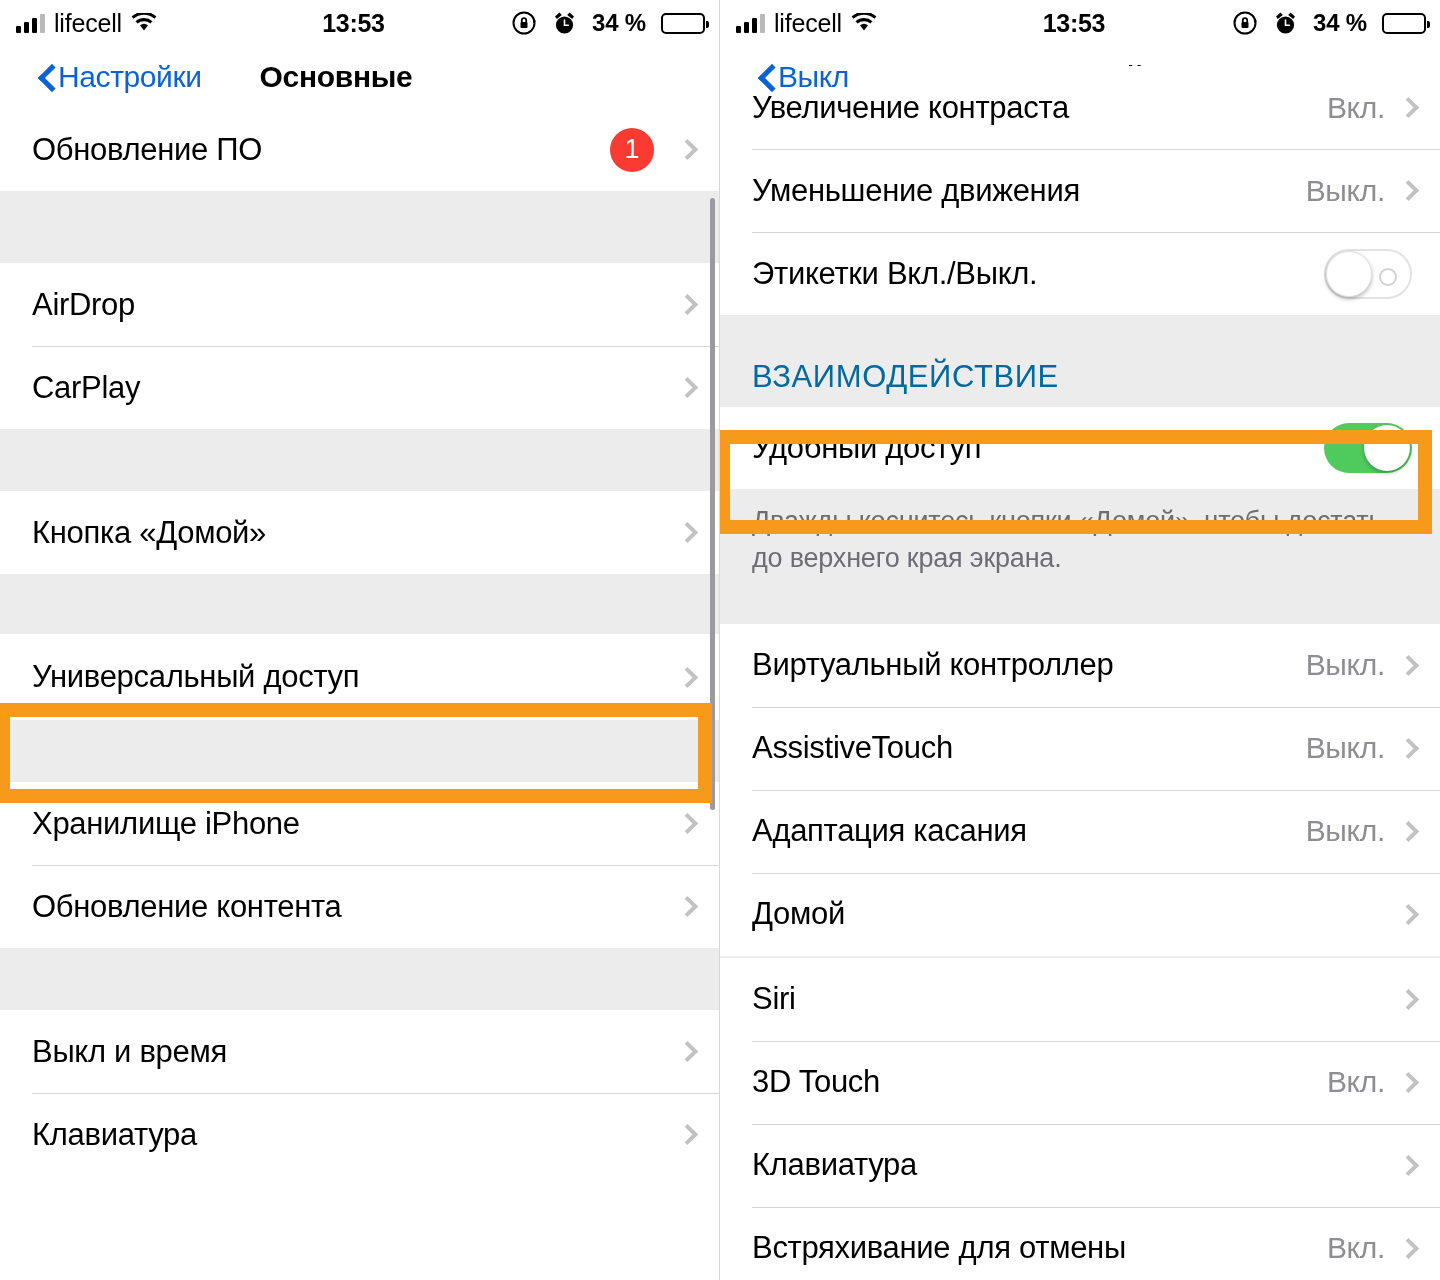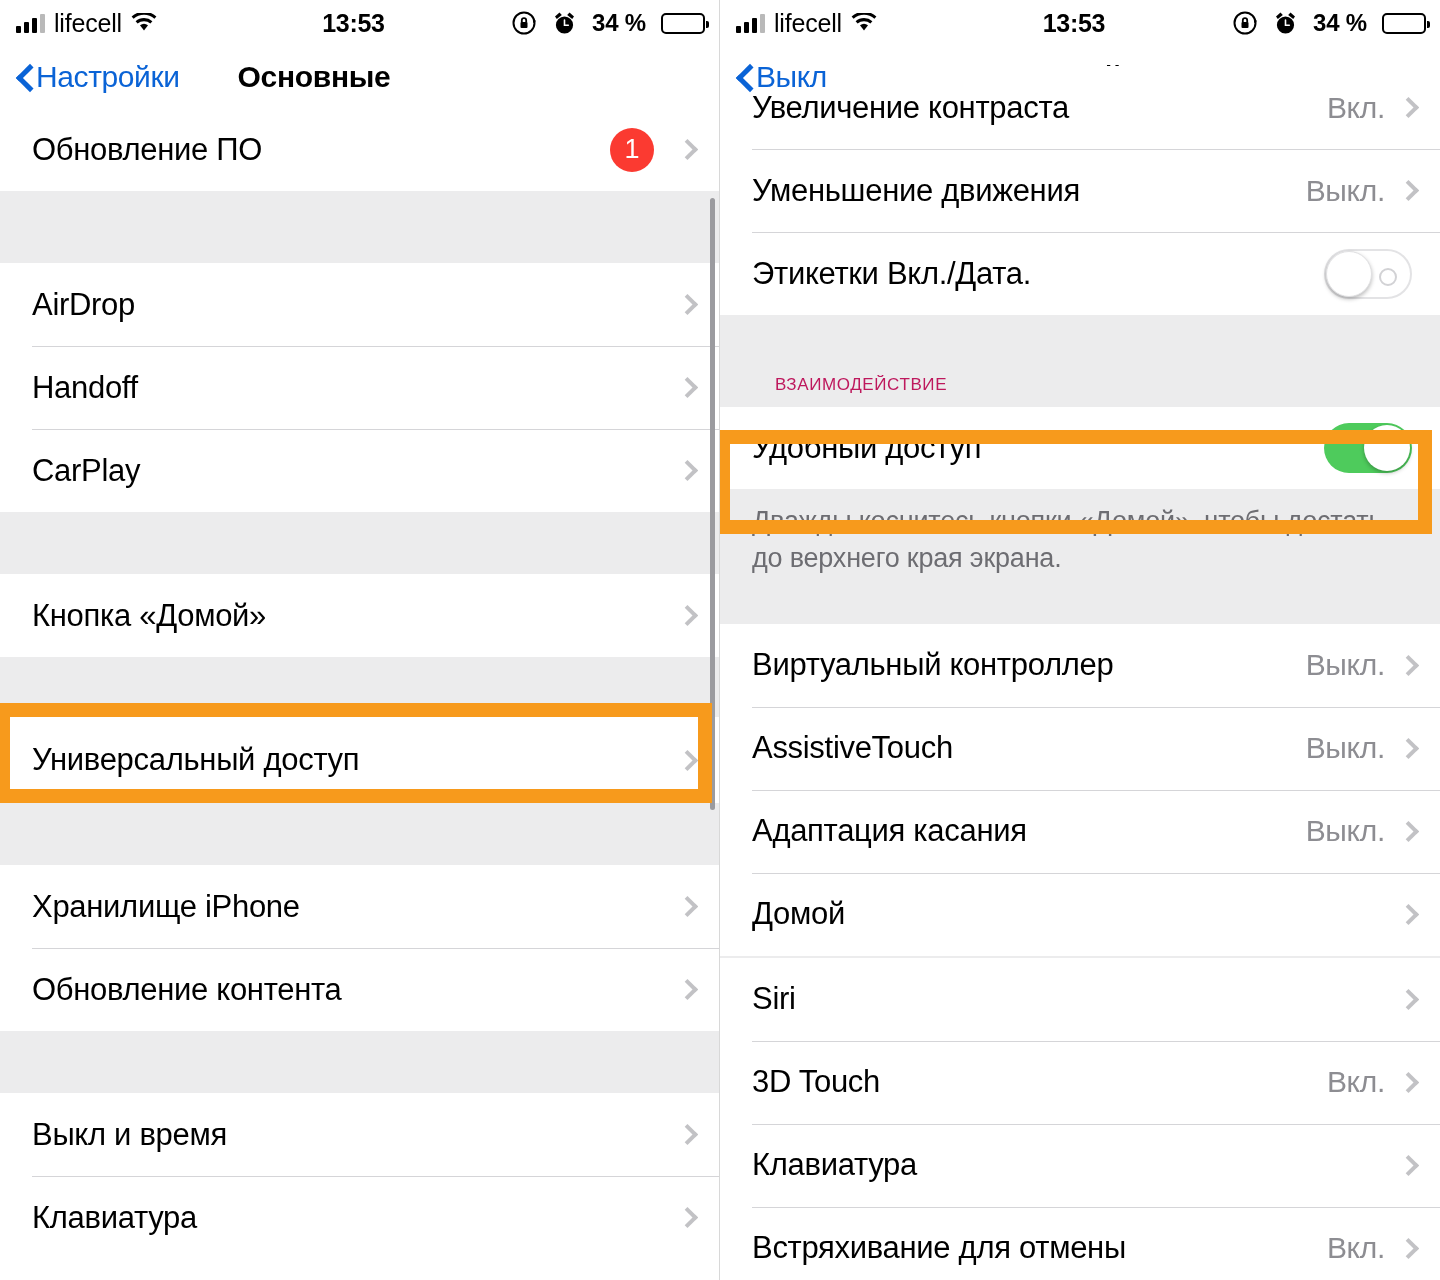--- a/index.html
+++ b/index.html
@@ -87,20 +87,21 @@
   .battery .fill { height: 100%; background: #000; border-radius: 2px; }
 
   
   .navbar {
     height: 62px;
     display: flex;
     align-items: center;
     background: #ffffff;
     position: relative;
     padding: 0 16px;
+    margin-left: 22px;
   }
   .back {
     display: flex;
     align-items: center;
     gap: 4px;
     color: #0a63d6;
     font-size: 30px;
     letter-spacing: -0.4px;
     cursor: pointer;
     z-index: 2;
@@ -213,24 +214,23 @@
   .toggle.on .knob { right: 2px; }
 
   
   .sect-head {
     background: #ececed;
     padding: 0 0 12px 32px;
     display: flex;
     align-items: flex-end;
   }
   .sect-head span {
-    font-size: 17px;
-    color: #be185d;
+    font-size: 31px;
+    color: #0369a1;
     letter-spacing: 0.6px;
-    margin-left: 23px;
   }
   .footnote {
     background: #ececed;
     padding: 14px 40px 22px 32px;
     font-size: 27px;
     line-height: 1.38;
     color: #6d6d72;
     letter-spacing: -0.2px;
   }
 
@@ -312,24 +312,20 @@
       </div>
 
       <div class="gap" style="height:72px"></div>
 
       <div class="group">
         <div class="row">
           <span class="row-label">AirDrop</span>
           <span class="chev"></span>
         </div>
         <div class="row">
-          <span class="row-label">Handoff</span>
-          <span class="chev"></span>
-        </div>
-        <div class="row">
           <span class="row-label">CarPlay</span>
           <span class="chev"></span>
         </div>
       </div>
 
       <div class="gap" style="height:62px"></div>
 
       <div class="group">
         <div class="row">
           <span class="row-label">Кнопка «Домой»</span>
@@ -430,21 +426,21 @@
           <span class="row-label">Увеличение контраста</span>
           <span class="row-value">Вкл.</span>
           <span class="chev"></span>
         </div>
         <div class="row">
           <span class="row-label">Уменьшение движения</span>
           <span class="row-value">Выкл.</span>
           <span class="chev"></span>
         </div>
         <div class="row">
-          <span class="row-label">Этикетки Вкл./Дата.</span>
+          <span class="row-label">Этикетки Вкл./Выкл.</span>
           <span class="toggle off">
               <span class="knob"></span>
             </span>
         </div>
       </div>
 
       <div class="sect-head" style="height:92px">
         <span>ВЗАИМОДЕЙСТВИЕ</span>
       </div>
 

